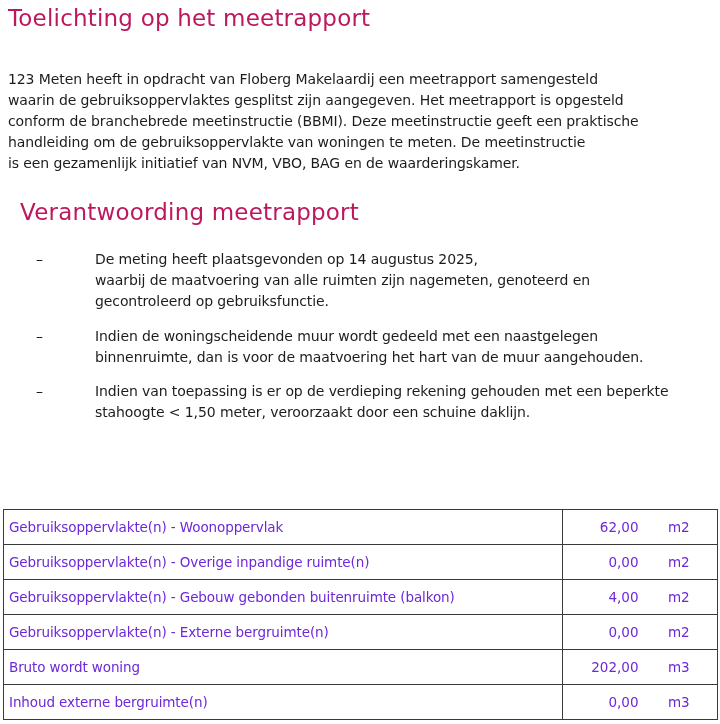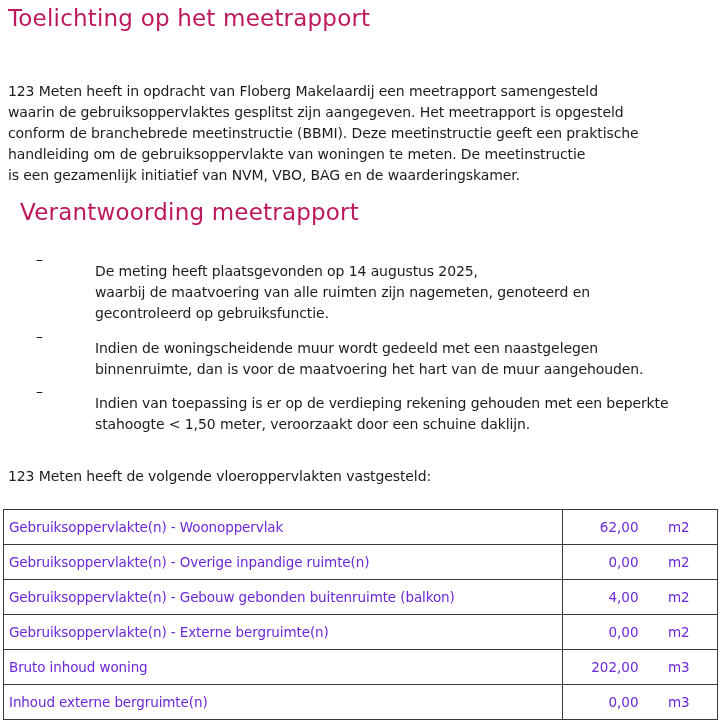--- a/index.html
+++ b/index.html
@@ -16,21 +16,21 @@
     position: absolute; left: 8px;
     font-size: 23px; font-weight: 400; color: #be185d;
     letter-spacing: 0.2px;
     white-space: pre;
   }
   #title-main { top: 5px; }
   #title-verantwoording { top: 199px; margin-left: 12px; }
 
   .body-text {
     font-size: 14px; line-height: 21px; color: #1c1c1c;
-    white-space: pre; letter-spacing: -0.1px; margin-top: 12px;
+    white-space: pre; letter-spacing: -0.1px;
   }
   #intro { position: absolute; left: 8px; top: 69px; }
 
   .bullet {
     position: absolute; left: 0; width: 720px;
   }
   .bullet .dash {
     position: absolute; left: 36px; top: 0;
     font-size: 14px; line-height: 21px;
   }
@@ -103,21 +103,20 @@
     <div class="body-text bullet-text">Indien de woningscheidende muur wordt gedeeld met een naastgelegen
 binnenruimte, dan is voor de maatvoering het hart van de muur aangehouden.</div>
   </div>
 
   <div class="bullet" id="bullet-2">
     <span class="dash">–</span>
     <div class="body-text bullet-text">Indien van toepassing is er op de verdieping rekening gehouden met een beperkte
 stahoogte &lt; 1,50 meter, veroorzaakt door een schuine daklijn.</div>
   </div>
 
-  <div class="body-text" id="results-lead">123 Meten heeft de volgende vloeroppervlakten vastgesteld:</div>
 
   <table class="measure">
     <tbody>
       <tr>
         <td class="c-label">Gebruiksoppervlakte(n) - Woonoppervlak</td>
         <td class="c-value">62,00</td>
         <td class="c-unit">m2</td>
       </tr>
       <tr>
         <td class="c-label">Gebruiksoppervlakte(n) - Overige inpandige ruimte(n)</td>
@@ -128,21 +127,21 @@
         <td class="c-label">Gebruiksoppervlakte(n) - Gebouw gebonden buitenruimte (balkon)</td>
         <td class="c-value">4,00</td>
         <td class="c-unit">m2</td>
       </tr>
       <tr>
         <td class="c-label">Gebruiksoppervlakte(n) - Externe bergruimte(n)</td>
         <td class="c-value">0,00</td>
         <td class="c-unit">m2</td>
       </tr>
       <tr>
-        <td class="c-label">Bruto inhoud woning</td>
+        <td class="c-label">Bruto wordt woning</td>
         <td class="c-value">202,00</td>
         <td class="c-unit">m3</td>
       </tr>
       <tr>
         <td class="c-label">Inhoud externe bergruimte(n)</td>
         <td class="c-value">0,00</td>
         <td class="c-unit">m3</td>
       </tr>
     </tbody>
   </table>

